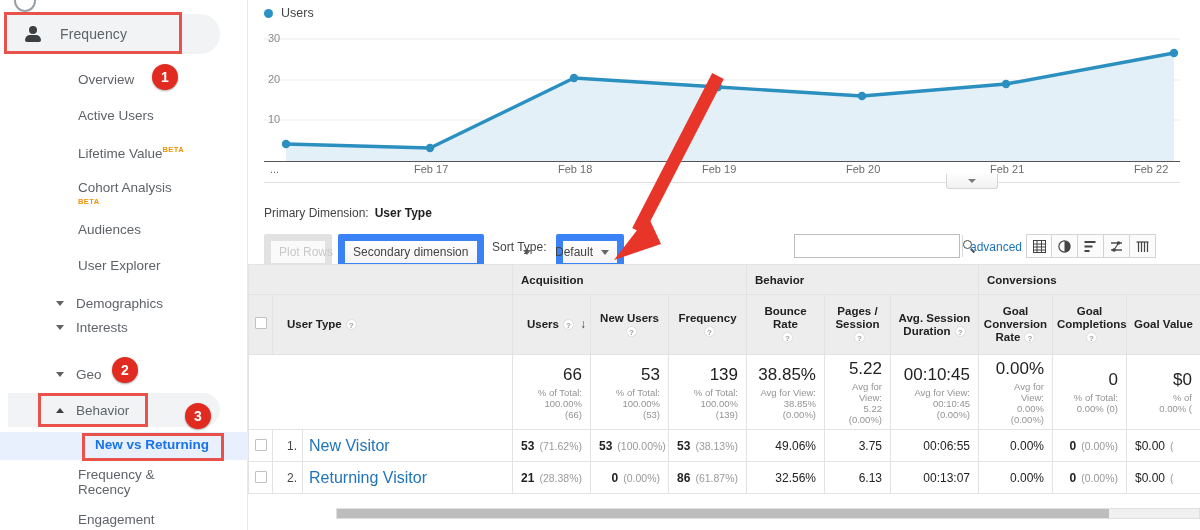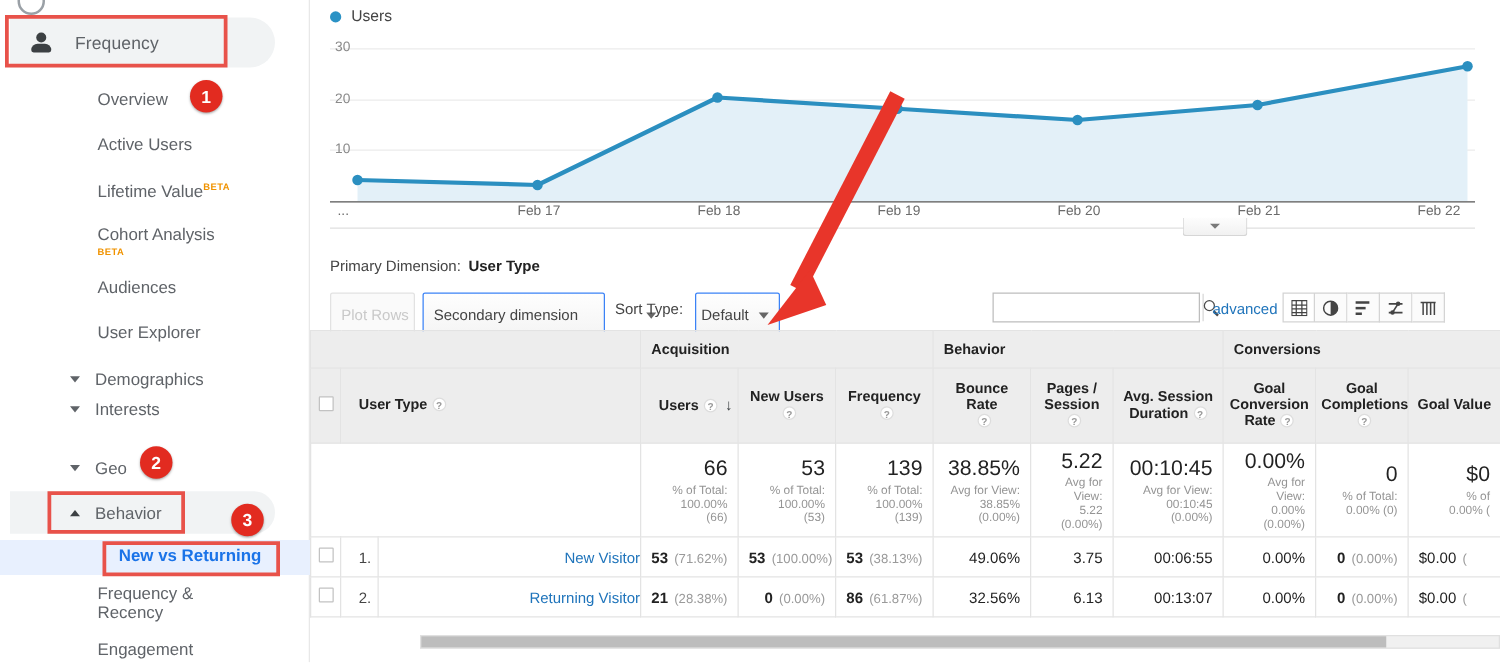--- a/index.html
+++ b/index.html
@@ -125,21 +125,21 @@
   #primary-dim { position: absolute; left: 16px; top: 206px; font-size: 12px; color: #3c4043; }
   #primary-dim .lbl { color: #444; }
   #primary-dim .val { font-weight: bold; color: #222; margin-left: 6px; }
 
   
   #toolbar {
     position: absolute; left: 0; top: 230px; width: 952px; height: 34px;
     background: #fff;
   }
   .tb-btn {
-    position: absolute; top: 4px; height: 36px; border: 1px solid #3b82f6;
+    position: absolute; top: 4px; height: 36px; border: 7px solid #3b82f6;
     background: linear-gradient(#fefefe,#f4f4f4); border-radius: 2px;
     display: flex; align-items: center; font-size: 12px; color: #444;
   }
   .tb-btn.disabled { color: #c9c9c9; background: #fafafa; border-color: #e2e2e2; }
   .tb-btn .cap { padding: 0 8px; white-space: nowrap; }
   .tb-btn .dd {
     width: 0; height: 0; margin-right: 8px;
     border-left: 4px solid transparent; border-right: 4px solid transparent;
     border-top: 5px solid #666;
   }
@@ -215,22 +215,22 @@
     height: 32px; vertical-align: middle; text-align: right;
     padding: 0 8px !important; font-size: 12px; color: #222; background: #fff;
   }
   .data-cell .primary { font-weight: bold; }
   .data-cell .pct { color: #9a9a9a; font-size: 10.5px; margin-left: 5px; }
   .idx-cell {
     height: 32px; vertical-align: middle; text-align: left;
     padding-left: 14px !important; font-size: 12px; color: #444; background: #fff;
   }
   .name-cell {
-    height: 32px; vertical-align: middle; text-align: right;
-    padding-left: 6px !important; font-size: 12px; background: #fff;
+    height: 32px; vertical-align: middle; text-align: left;
+    padding-left: 6px !important; font-size: 16px; background: #fff;
   }
   .name-cell a { color: #1f74bb; text-decoration: none; }
   .ck-cell { text-align: center; vertical-align: middle; background: #fff; }
   #hscroll {
     position: absolute; left: 88px; top: 508px; width: 864px; height: 11px;
     background: #f0f0f0; border: 1px solid #e0e0e0;
   }
   #hscroll .thumb {
     position: absolute; left: 0; top: 0; width: 772px; height: 9px; background: #bdbdbd;
   }

